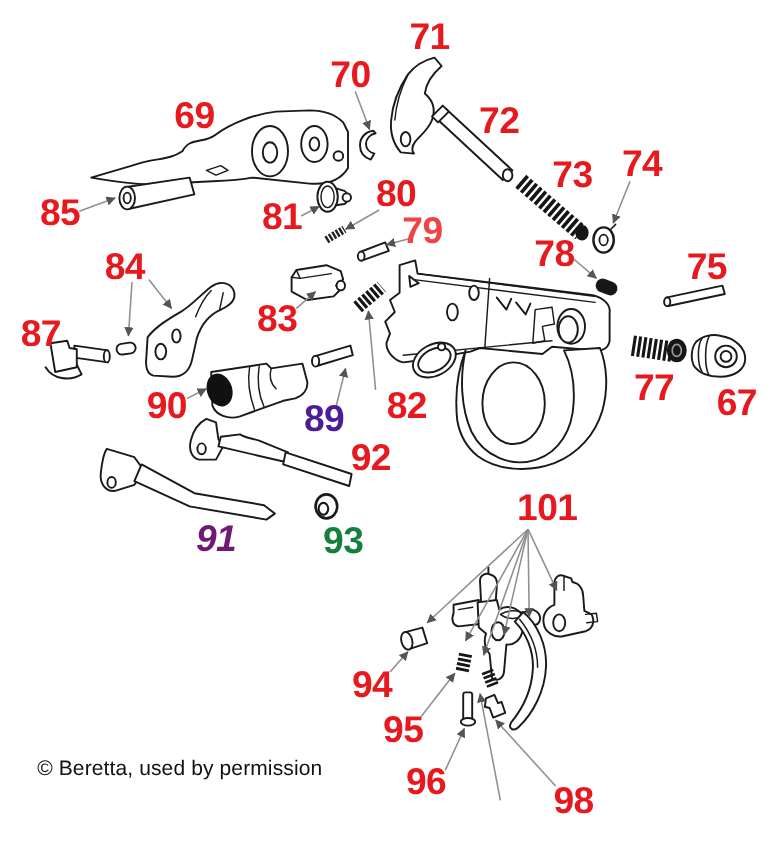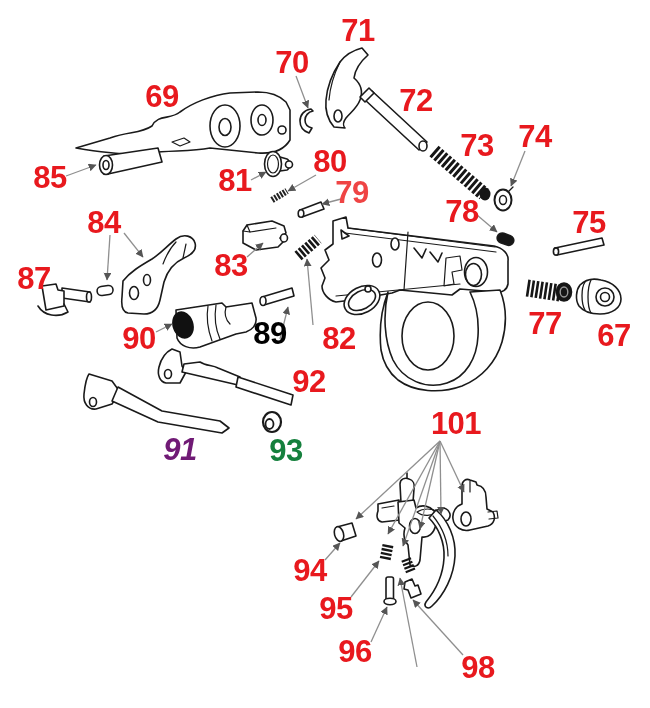--- a/index.html
+++ b/index.html
@@ -298,26 +298,27 @@
       <div class="callout" style="left: 545px; top: 323px; color: rgb(232, 25, 30);">77</div>
       <div class="callout" style="left: 462px; top: 211px; color: rgb(232, 25, 30);">78</div>
       <div class="callout" style="left: 352px; top: 192px; color: #ef4444;">79</div>
       <div class="callout" style="left: 330px; top: 161px; color: rgb(232, 25, 30);">80</div>
       <div class="callout" style="left: 235px; top: 180px; color: rgb(232, 25, 30);">81</div>
       <div class="callout" style="left: 321px; top: 338px; color: rgb(232, 25, 30); margin-left: 18px;">82</div>
       <div class="callout" style="left: 231px; top: 265px; color: rgb(232, 25, 30);">83</div>
       <div class="callout" style="left: 104px; top: 222px; color: rgb(232, 25, 30);">84</div>
       <div class="callout" style="left: 50px; top: 177px; color: rgb(232, 25, 30);">85</div>
       <div class="callout" style="left: 34px; top: 278px; color: rgb(232, 25, 30);">87</div>
-      <div class="callout" style="left: 270px; top: 333px; color: #000000;">89</div>
+      <div class="callout" style="left: 270px; top: 349px; color: #4c1d95;">89</div>
       <div class="callout" style="left: 139px; top: 338px; color: rgb(232, 25, 30);">90</div>
       <div class="callout" style="left: 180px; top: 449px; color: #701a75; font-style: italic;">91</div>
       <div class="callout" style="left: 309px; top: 381px; color: rgb(232, 25, 30);">92</div>
       <div class="callout" style="left: 286px; top: 450px; color: #15803d;">93</div>
       <div class="callout" style="left: 310px; top: 570px; color: rgb(232, 25, 30);">94</div>
       <div class="callout" style="left: 336px; top: 608px; color: rgb(232, 25, 30);">95</div>
       <div class="callout" style="left: 355px; top: 651px; color: rgb(232, 25, 30);">96</div>
       <div class="callout" style="left: 419px; top: 679px; color: rgb(232, 25, 30); margin-top: 42px;">97</div>
       <div class="callout" style="left: 478px; top: 667px; color: rgb(232, 25, 30);">98</div>
       <div class="callout" style="left: 456px; top: 423px; color: rgb(232, 25, 30);">101</div>
     </div>
 
+  <div class="credit">© Beretta, used by permission</div>
 </div>
 
 </body></html>

